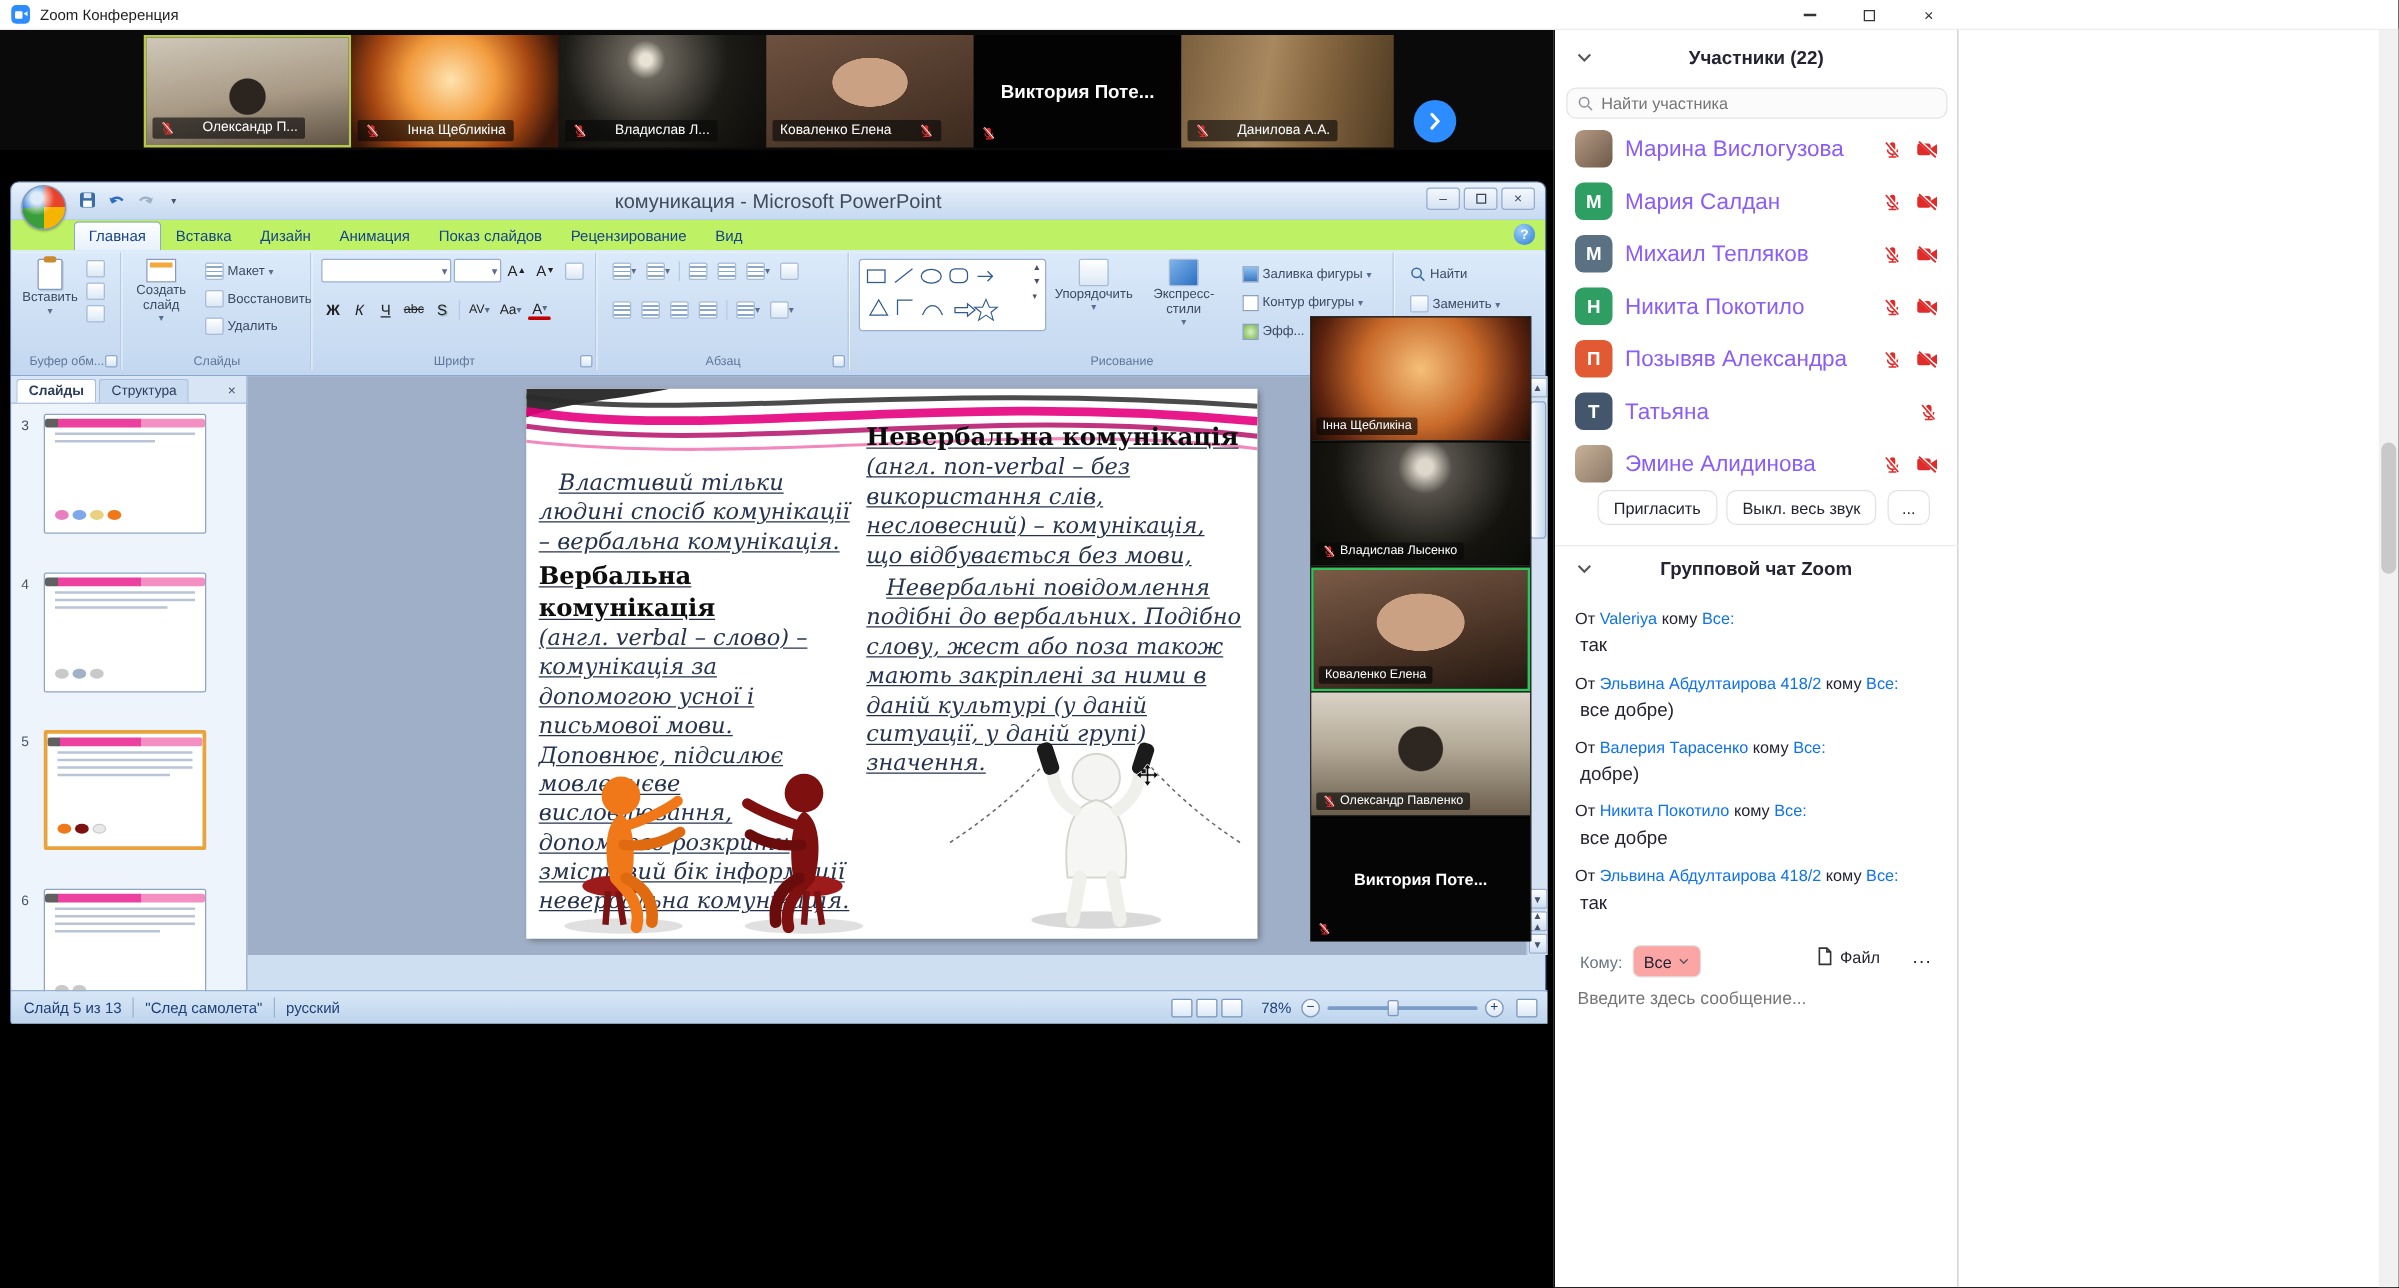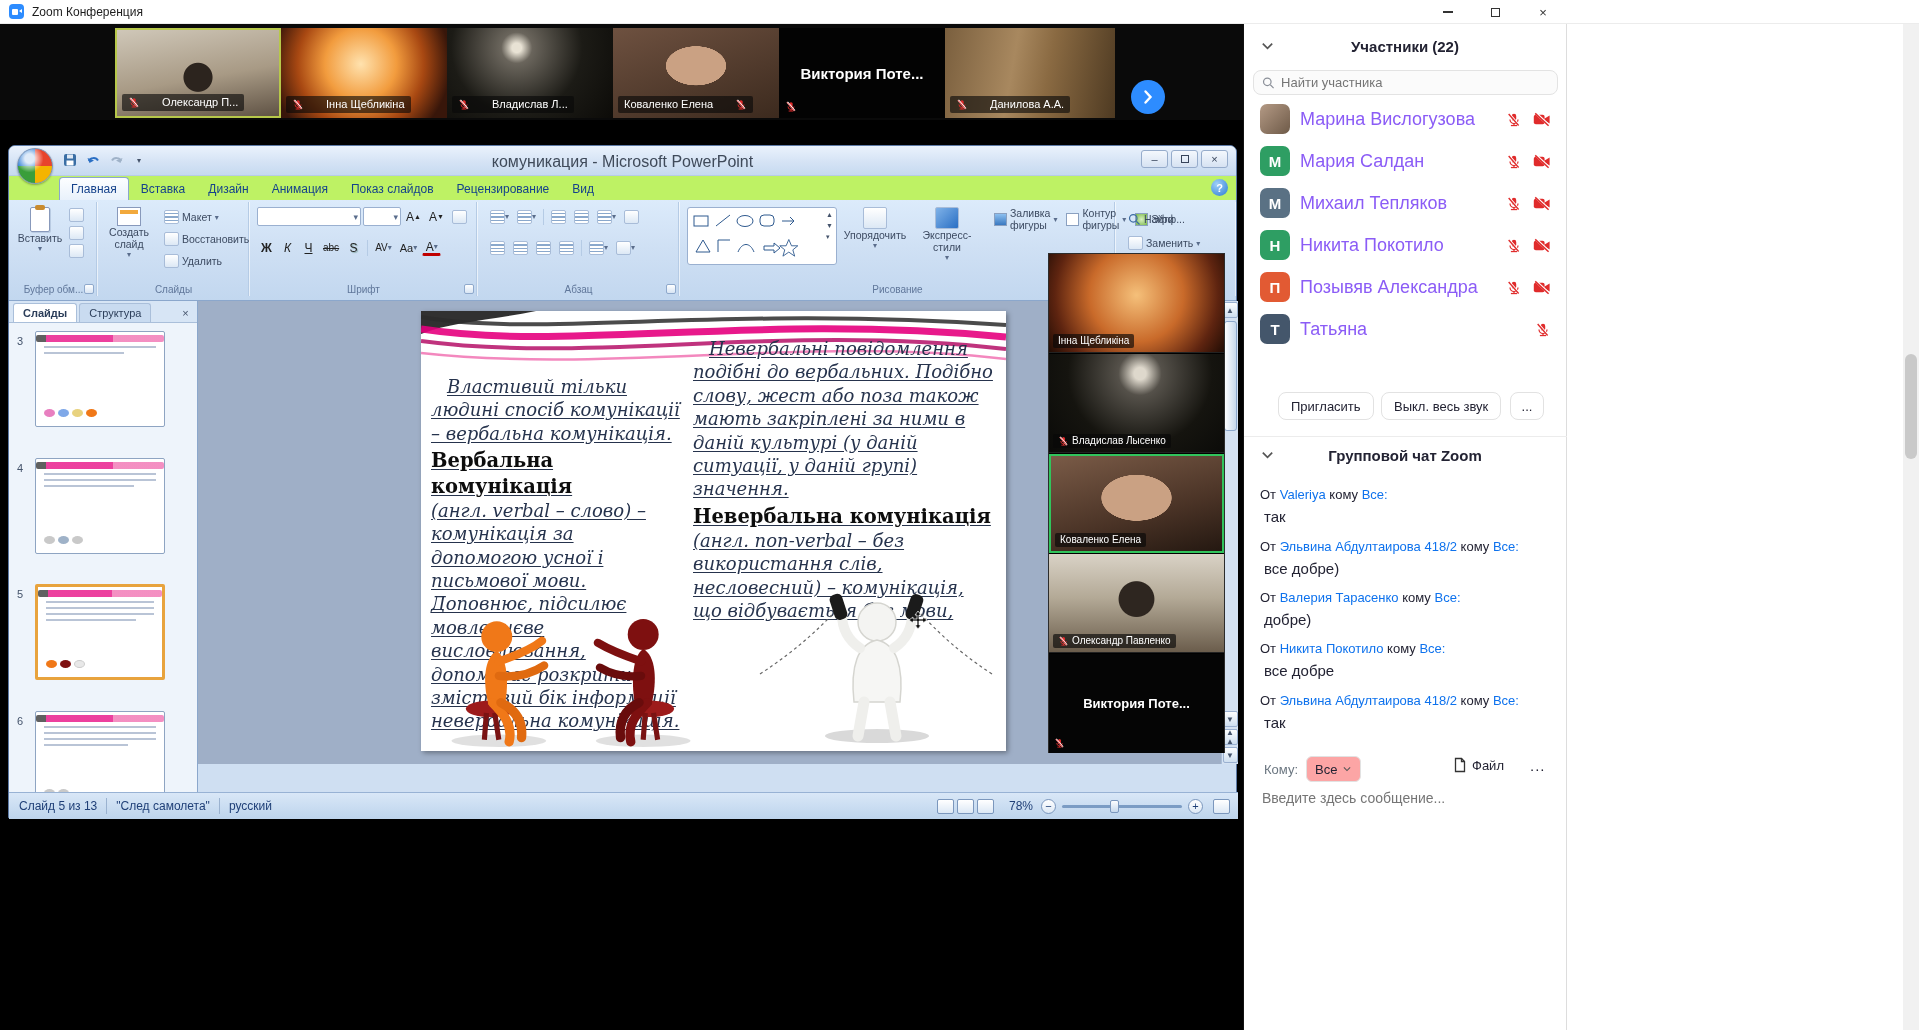--- a/index.html
+++ b/index.html
@@ -416,21 +416,21 @@
         <div class="rbig" style="left:162px;top:2px;width:64px">
           <span class="gi" style="width:24px;height:22px"></span>
           <span>Упорядочить</span>
             <span class="car">▾</span>
         </div>
         <div class="rbig" style="left:230px;top:2px;width:72px">
           <span class="gi" style="width:24px;height:22px;background:linear-gradient(135deg,#7fb2e8,#2a6fc4)"></span>
           <span>Экспресс-стили</span>
             <span class="car">▾</span>
         </div>
-        <div style="position:absolute;left:310px;top:7px;display:flex;gap:3px">
+        <div style="position:absolute;left:310px;top:7px;display:flex;flex-direction:column;gap:3px">
           <span class="rsm">
               <span class="chip" style="background:linear-gradient(#8cc0f0,#3a78c0)"></span>
               <span>Заливка фигуры</span>
               <span class="car">▾</span>
             </span>
           <span class="rsm">
               <span class="chip" style="background:#fff"></span>
               <span>Контур фигуры</span>
               <span class="car">▾</span>
             </span>
@@ -529,22 +529,22 @@
         <path d="M0,42 C190,63 390,24 585,48" stroke="#f06aae" stroke-width="2.5" fill="none" opacity=".8"></path>
       </svg>
 
       <div class="slide-text" style="left:10px;top:64px;width:252px">
         <p style="text-indent:16px">Властивий тільки людині спосіб комунікації – вербальна комунікація.</p>
         <p><b>Вербальна комунікація</b><br>
         <span>(англ. verbal – слово) – комунікація за допомогою усної і письмової мови. Доповнює, підсилює мовленнєве висловлювання, допомагає розкрити змістовий бік інформації невербальна комунікація.</span></p>
       </div>
 
       <div class="slide-text" style="left:272px;top:26px;width:304px">
+        <p><b>Невербальна комунікація</b> <span>(англ. non-verbal – без використання слів, несловесний) – комунікація, що відбувається без мови,</span></p>
         <p style="text-indent:16px">Невербальні повідомлення подібні до вербальних. Подібно слову, жест або поза також мають закріплені за ними в даній культурі (у даній ситуації, у даній групі) значення.</p>
-        <p><b>Невербальна комунікація</b> <span>(англ. non-verbal – без використання слів, несловесний) – комунікація, що відбувається без мови,</span></p>
       </div>
 
       <svg style="position:absolute;left:10px;top:272px" width="280" height="165" viewBox="0 0 260 160">
         <ellipse cx="60" cy="153" rx="46" ry="6" fill="rgba(0,0,0,.12)"></ellipse>
         <ellipse cx="200" cy="153" rx="46" ry="6" fill="rgba(0,0,0,.12)"></ellipse>
         <ellipse cx="52" cy="122" rx="24" ry="8" fill="#9d1b1b"></ellipse>
         <path d="M48,126 L46,152 M56,126 L60,152" stroke="#7a1313" stroke-width="5"></path>
         <circle cx="58" cy="52" r="15" fill="#f07818"></circle>
         <path d="M58,66 C46,72 44,95 50,118 L66,118 C70,96 68,72 58,66 Z" fill="#f07818"></path>
         <path d="M60,76 C78,70 92,64 102,56" stroke="#f07818" stroke-width="8" stroke-linecap="round" fill="none"></path>
@@ -725,20 +725,32 @@
     <div class="p-row" style="top:284px">
       <div class="p-av" style="background: rgb(68, 86, 107);">Т</div>
       <div class="p-name">Татьяна</div>
       <div class="p-ics">
         <svg width="16" height="15" viewBox="0 0 18 16" class="red">
             <use href="#ic-mic-off"></use>
           </svg>
       </div>
     </div>
 
+    <div class="p-row" style="top:326px">
+      <div class="p-av" style="background:linear-gradient(135deg,#c9b29a,#8a7866)"></div>
+      <div class="p-name">Эмине Алидинова</div>
+      <div class="p-ics">
+        <svg width="16" height="15" viewBox="0 0 18 16" class="red">
+            <use href="#ic-mic-off"></use>
+          </svg>
+        <svg width="18" height="15" viewBox="0 0 18 15" class="red">
+            <use href="#ic-cam-off"></use>
+          </svg>
+      </div>
+    </div>
 
     <div class="zbtn" style="left:34px;top:368px">Пригласить</div>
     <div class="zbtn" style="left:137px;top:368px">Выкл. весь звук</div>
     <div class="zbtn" style="left:266px;top:368px;width:34px">...</div>
 
     <div class="divid" style="top:412px"></div>
 
     <svg class="chev" style="top:425px" width="15" height="12" viewBox="0 0 16 12">
         <use href="#ic-chev-down"></use>
       </svg>

